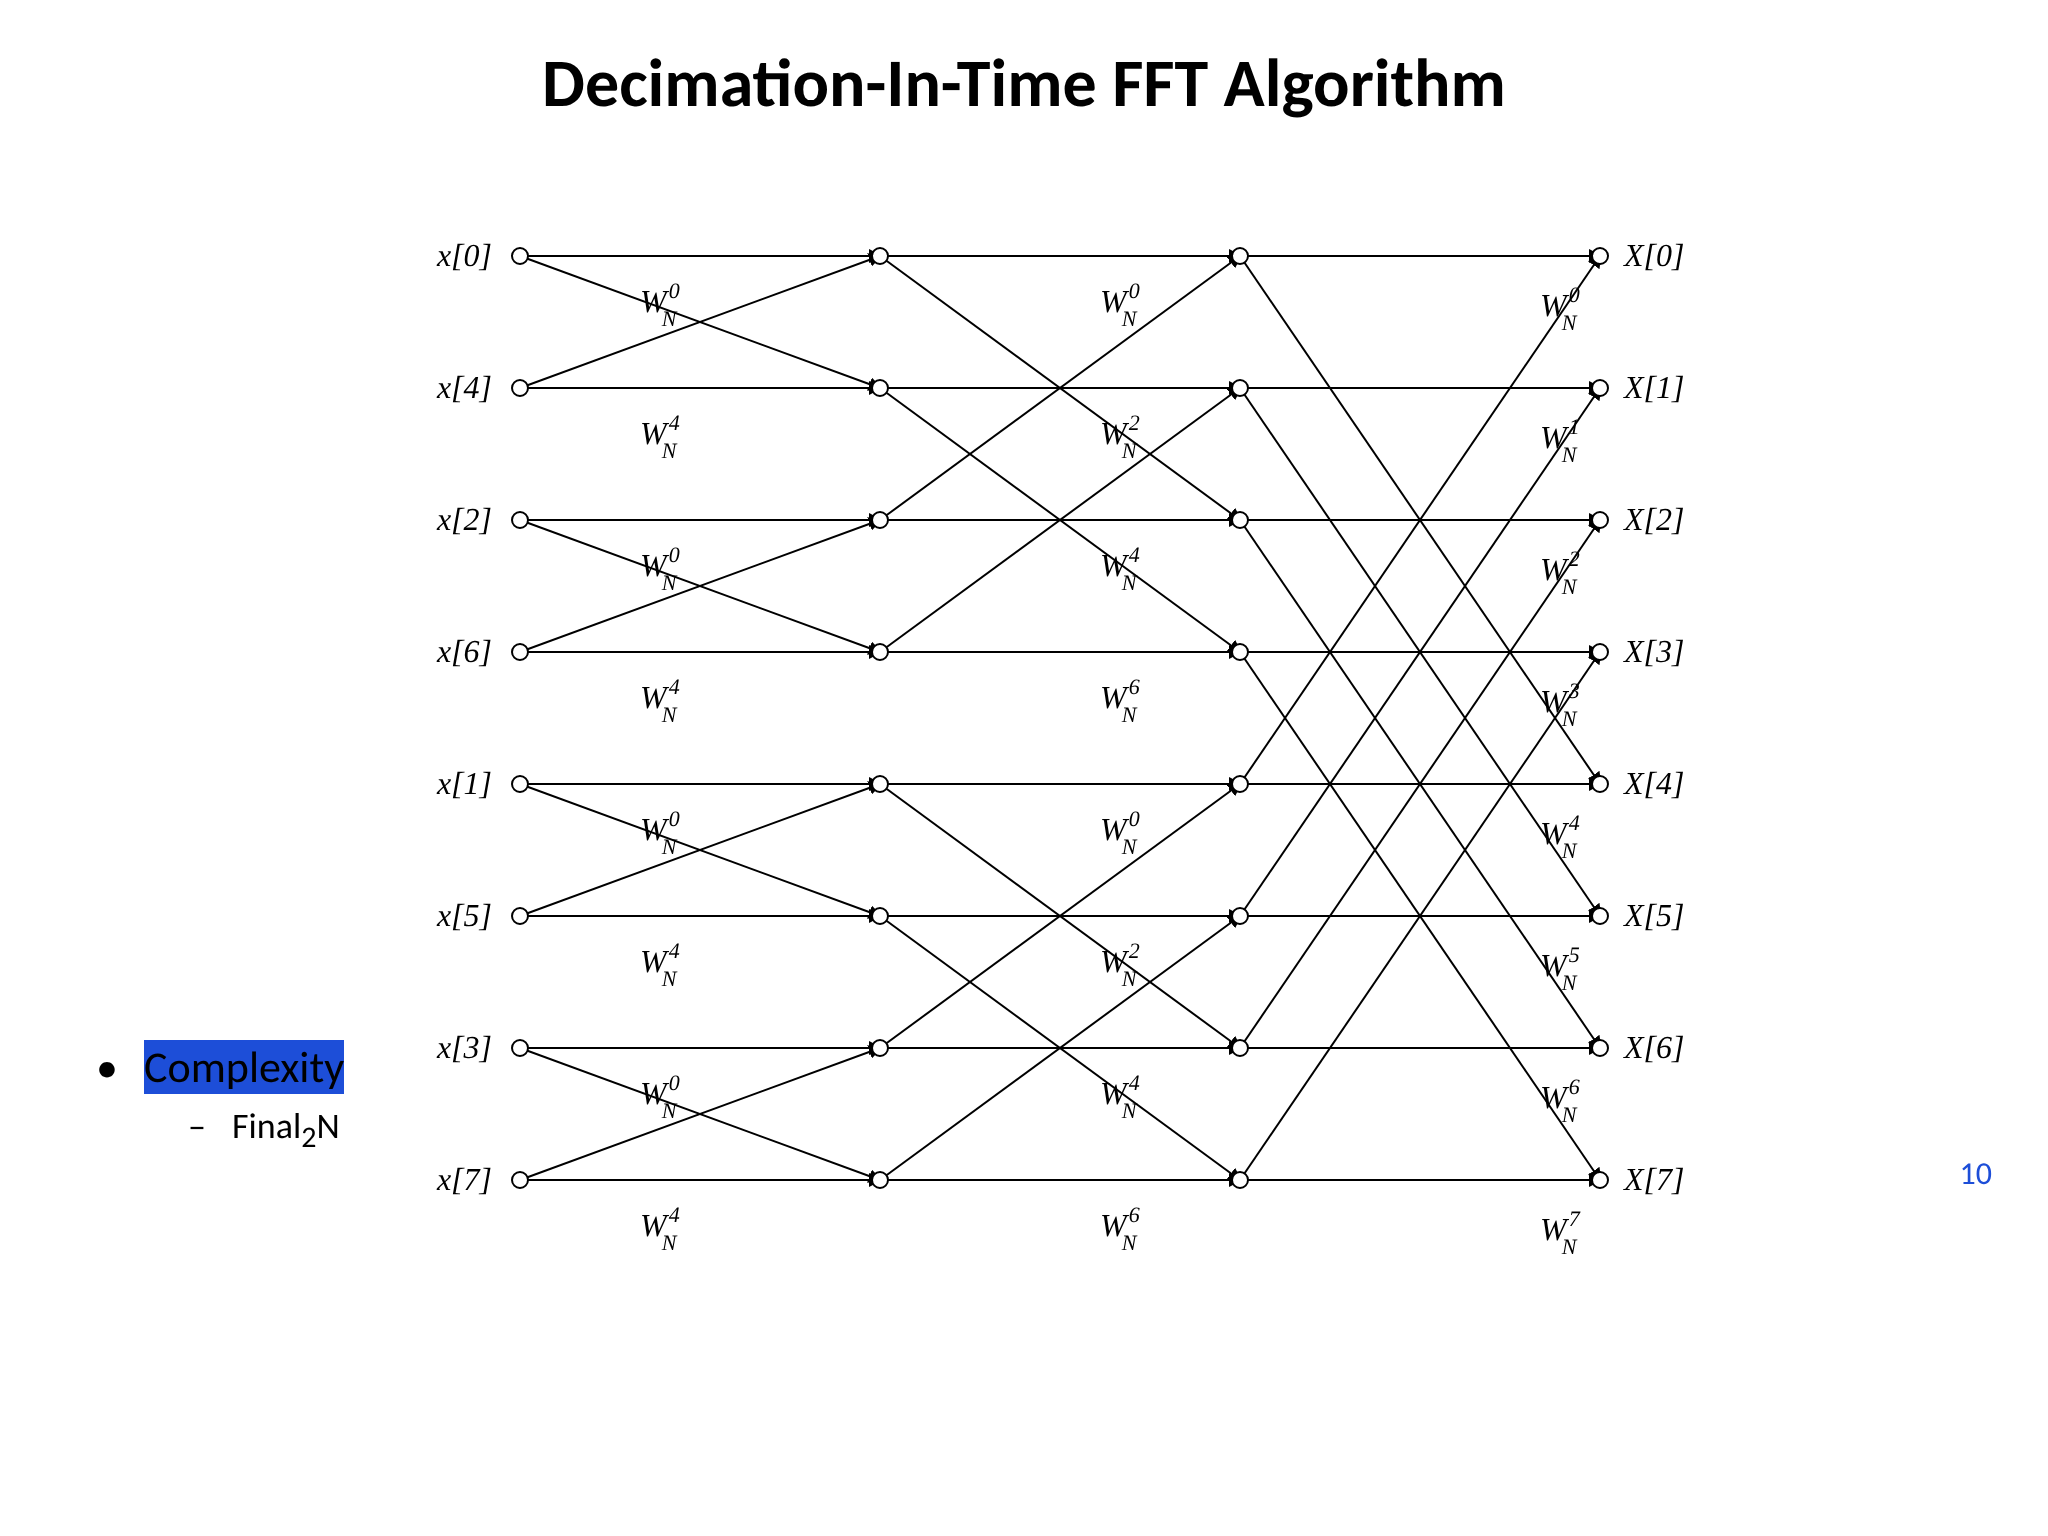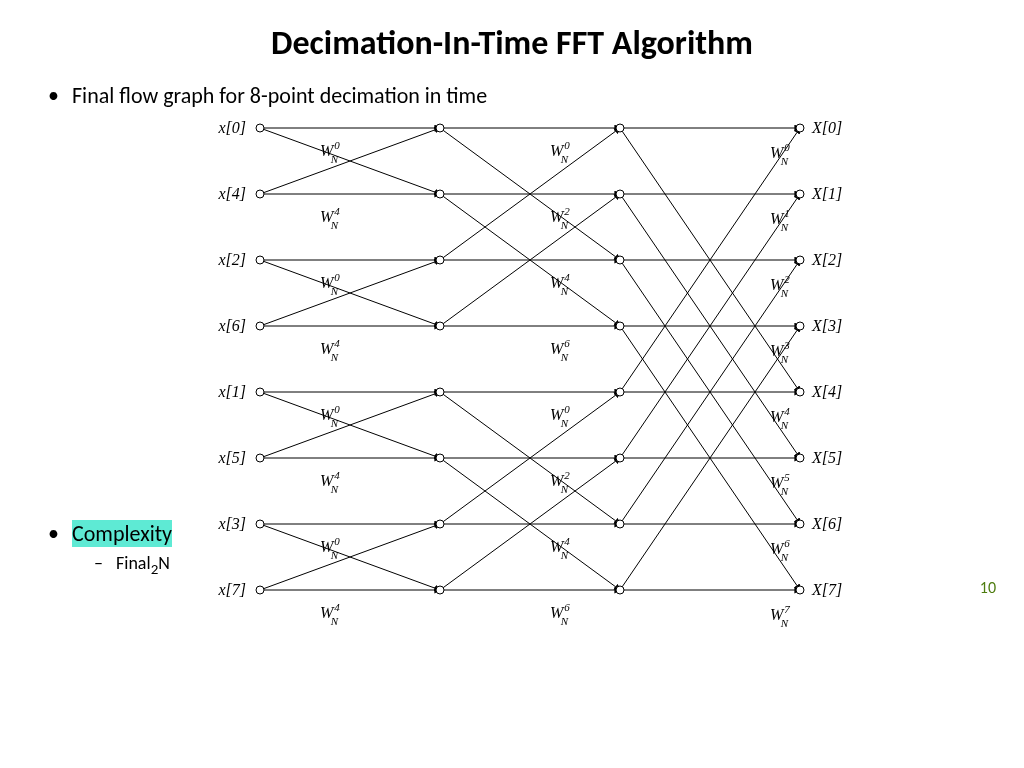--- a/index.html
+++ b/index.html
@@ -1,37 +1,36 @@
 <!DOCTYPE html>
 <html><head>
 <meta charset="utf-8">
 <style>
   html,body{margin:0;padding:0;width:1024px;height:768px;font-family:"Calibri","Segoe UI",sans-serif;background:#fff;color:#000}
   .slide{position:relative;width:1024px;height:617px}
   .title{position:absolute;top:22px;left:0;width:100%;text-align:center;font-size:34px;font-weight:700}
   .bullet1{position:absolute;top:82px;left:72px;font-size:22px}
   .bullet1::before{content:"•";position:absolute;left:-24px}
-  .bullet2{position:absolute;top:520px;left:72px;font-size:22px;background:#5eead4}
+  .bullet2{position:absolute;top:520px;left:72px;font-size:22px;background:#1d4ed8}
   .bullet2::before{content:"•";position:absolute;left:-24px}
   .sub{position:absolute;top:552px;left:116px;font-size:18px;background:#fff}
   .sub::before{content:"–";position:absolute;left:-22px}
-  .pagenum{position:absolute;bottom:20px;right:28px;color:#4d7c0f;font-size:16px}
+  .pagenum{position:absolute;bottom:20px;right:28px;color:#1d4ed8;font-size:16px}
   .diagram{position:absolute;top:112px;left:200px}
   .node{fill:#fff;stroke:#000;stroke-width:1}
   .edge{stroke:#000;stroke-width:1;fill:none;marker-end:url(#arrow)}
   .lbl{font-family:"Times New Roman",serif;font-size:16px;font-style:italic}
   .sup{font-size:11px}
   .sub2{font-size:11px}
 </style>
 </head>
 <body>
 
 <div class="slide">
   <div class="title">Decimation-In-Time FFT Algorithm</div>
-  <div class="bullet1">Final flow graph for 8-point decimation in time</div>
 
   <svg class="diagram" width="680" height="540">
     <defs>
       <marker id="arrow" viewBox="0 0 10 10" refX="8" refY="5" markerWidth="7" markerHeight="7" orient="auto-start-reverse">
         <path d="M0 0 L10 5 L0 10 z" fill="#000"></path>
       </marker>
     </defs>
     <g id="edges">
         <line x1="60" y1="16" x2="240" y2="16" class="edge"></line>
         <line x1="60" y1="82" x2="240" y2="82" class="edge"></line>

